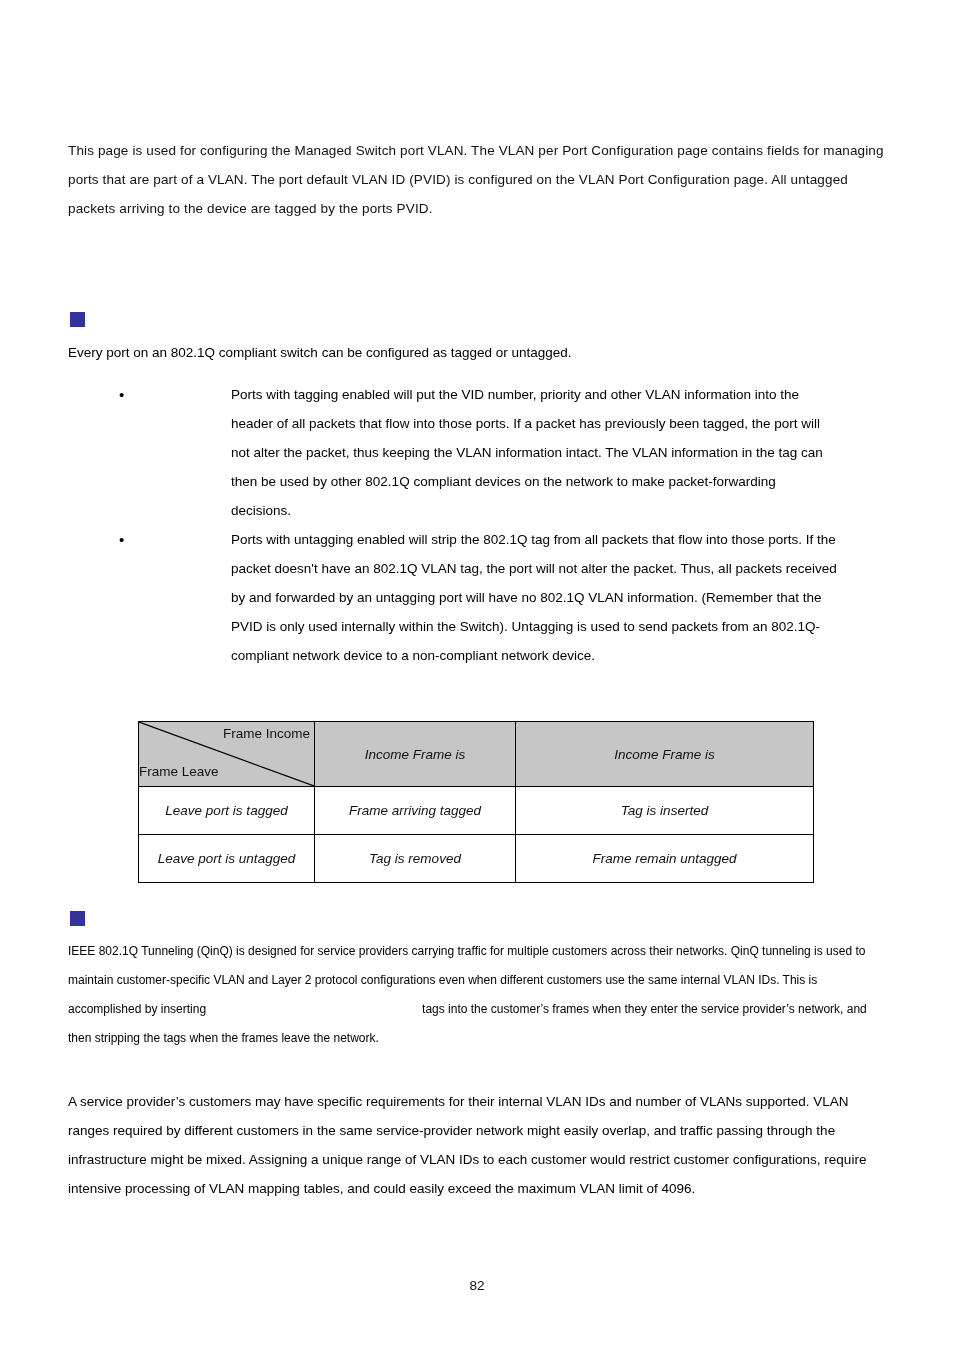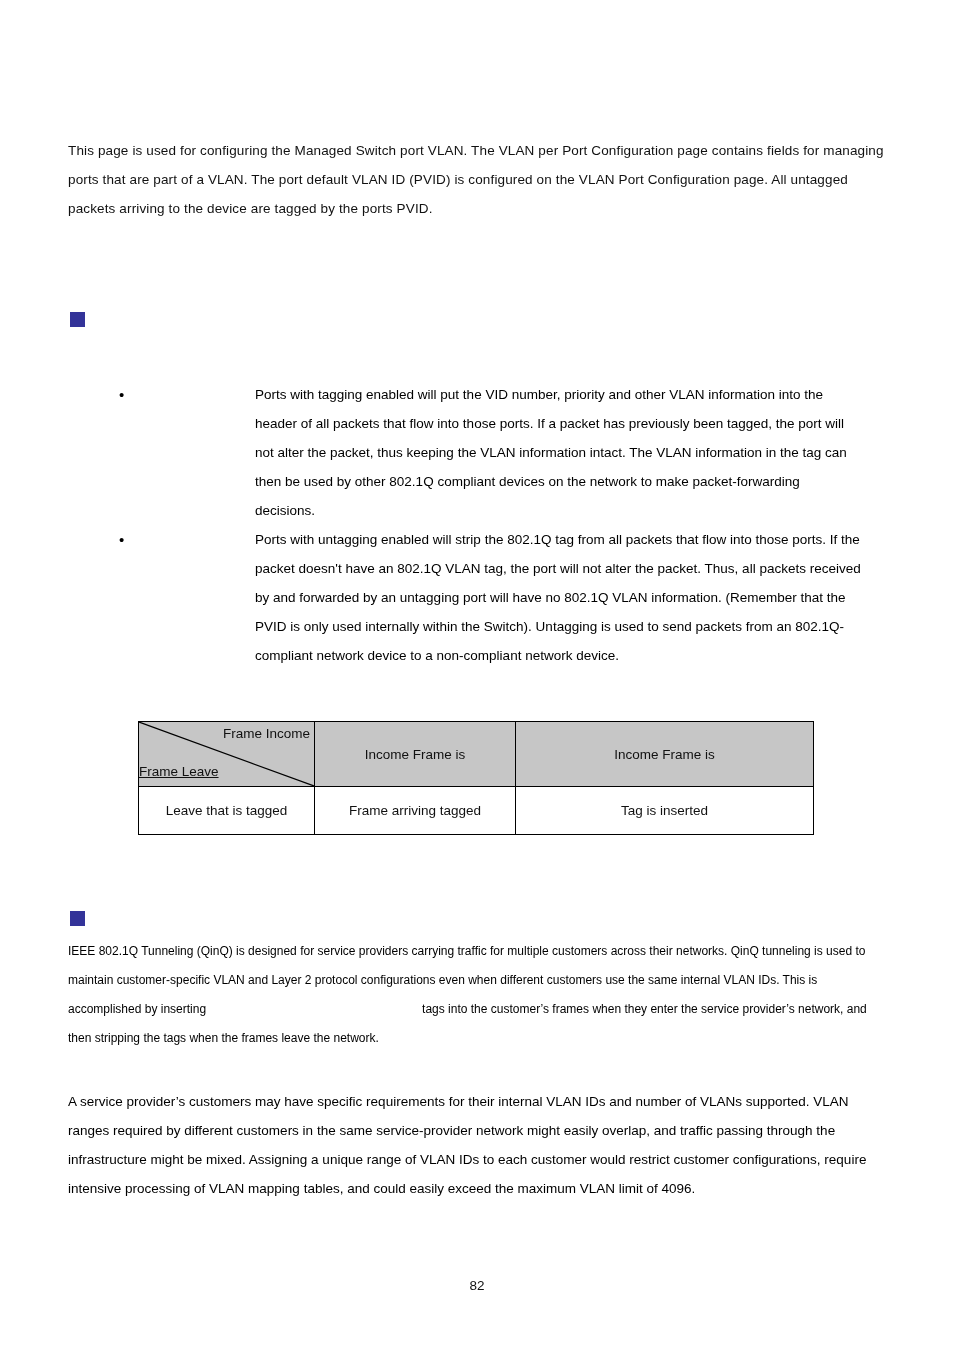--- a/index.html
+++ b/index.html
@@ -79,21 +79,20 @@
     left: 51px;
     top: 0;
     width: 10px;
     line-height: 29px;
     font-size: 15px;
     text-align: left;
   }
   .bullet-item .btext {
     display: block;
     width: 608px;
-    margin-left: 24px;
   }
 
   
   .frame-table {
     position: absolute;
     left: 138px;
     top: 721px;
     width: 674px;
     border-collapse: collapse;
     table-layout: fixed;
@@ -136,24 +135,23 @@
     line-height: 18px;
     white-space: nowrap;
   }
   .diag-cell .lbl-leave {
     position: absolute;
     left: 0px;
     bottom: 5px;
     font-size: 13.5px;
     line-height: 18px;
     white-space: nowrap;
-    text-decoration: underline;
-  }
-
-  .cell-text { display: block; }
+  }
+
+  .cell-text { display: block; font-style: italic; }
 
   
   .qinq-block {
     position: absolute;
     left: 68px;
     top: 937px;
     width: 816px;
     font-size: 12px;
     line-height: 29px;
   }
@@ -185,20 +183,21 @@
   }
 </style>
 </head>
 <body>
 
 <div class="page">
 
   <div class="para intro-para">This page is used for configuring the Managed Switch port VLAN. The VLAN per Port Configuration page contains fields for managing ports that are part of a VLAN. The port default VLAN ID (PVID) is configured on the VLAN Port Configuration page. All untagged packets arriving to the device are tagged by the ports PVID.</div>
 
   <div class="section-marker marker-1"></div>
+  <div class="section-lead lead-1">Every port on an 802.1Q compliant switch can be configured as tagged or untagged.</div>
 
   <div class="bullet-list">
     <div class="bullet-item">
       <span class="dot">•</span>
       <span class="btext">Ports with tagging enabled will put the VID number, priority and other VLAN information into the header of all packets that flow into those ports. If a packet has previously been tagged, the port will not alter the packet, thus keeping the VLAN information intact. The VLAN information in the tag can then be used by other 802.1Q compliant devices on the network to make packet-forwarding decisions.</span>
     </div>
     <div class="bullet-item">
       <span class="dot">•</span>
       <span class="btext">Ports with untagging enabled will strip the 802.1Q tag from all packets that flow into those ports. If the packet doesn't have an 802.1Q VLAN tag, the port will not alter the packet. Thus, all packets received by and forwarded by an untagging port will have no 802.1Q VLAN information. (Remember that the PVID is only used internally within the Switch). Untagging is used to send packets from an 802.1Q-compliant network device to a non-compliant network device.</span>
     </div>
@@ -216,27 +215,38 @@
         </td>
         <td class="hdr col-b">
           <span class="cell-text">Income Frame is</span>
         </td>
         <td class="hdr col-c">
           <span class="cell-text">Income Frame is</span>
         </td>
       </tr>
       <tr>
         <td class="col-a">
-          <span class="cell-text">Leave that is tagged</span>
+          <span class="cell-text">Leave port is tagged</span>
         </td>
         <td class="col-b">
           <span class="cell-text">Frame arriving tagged</span>
         </td>
         <td class="col-c">
           <span class="cell-text">Tag is inserted</span>
+        </td>
+      </tr>
+      <tr>
+        <td class="col-a">
+          <span class="cell-text">Leave port is untagged</span>
+        </td>
+        <td class="col-b">
+          <span class="cell-text">Tag is removed</span>
+        </td>
+        <td class="col-c">
+          <span class="cell-text">Frame remain untagged</span>
         </td>
       </tr>
     </tbody>
   </table>
 
   <div class="section-marker marker-2"></div>
 
   <div class="qinq-block">
     <p><span>IEEE 802.1Q Tunneling (QinQ) is designed for service providers carrying traffic for multiple customers across their networks. QinQ tunneling is used to maintain customer-specific VLAN and Layer 2 protocol configurations even when different customers use the same internal VLAN IDs. This is accomplished by inserting</span><span class="qinq-gap"></span><span>tags into the customer’s frames when they enter the service provider’s network, and then stripping the tags when the frames leave the network.</span></p>
   </div>

